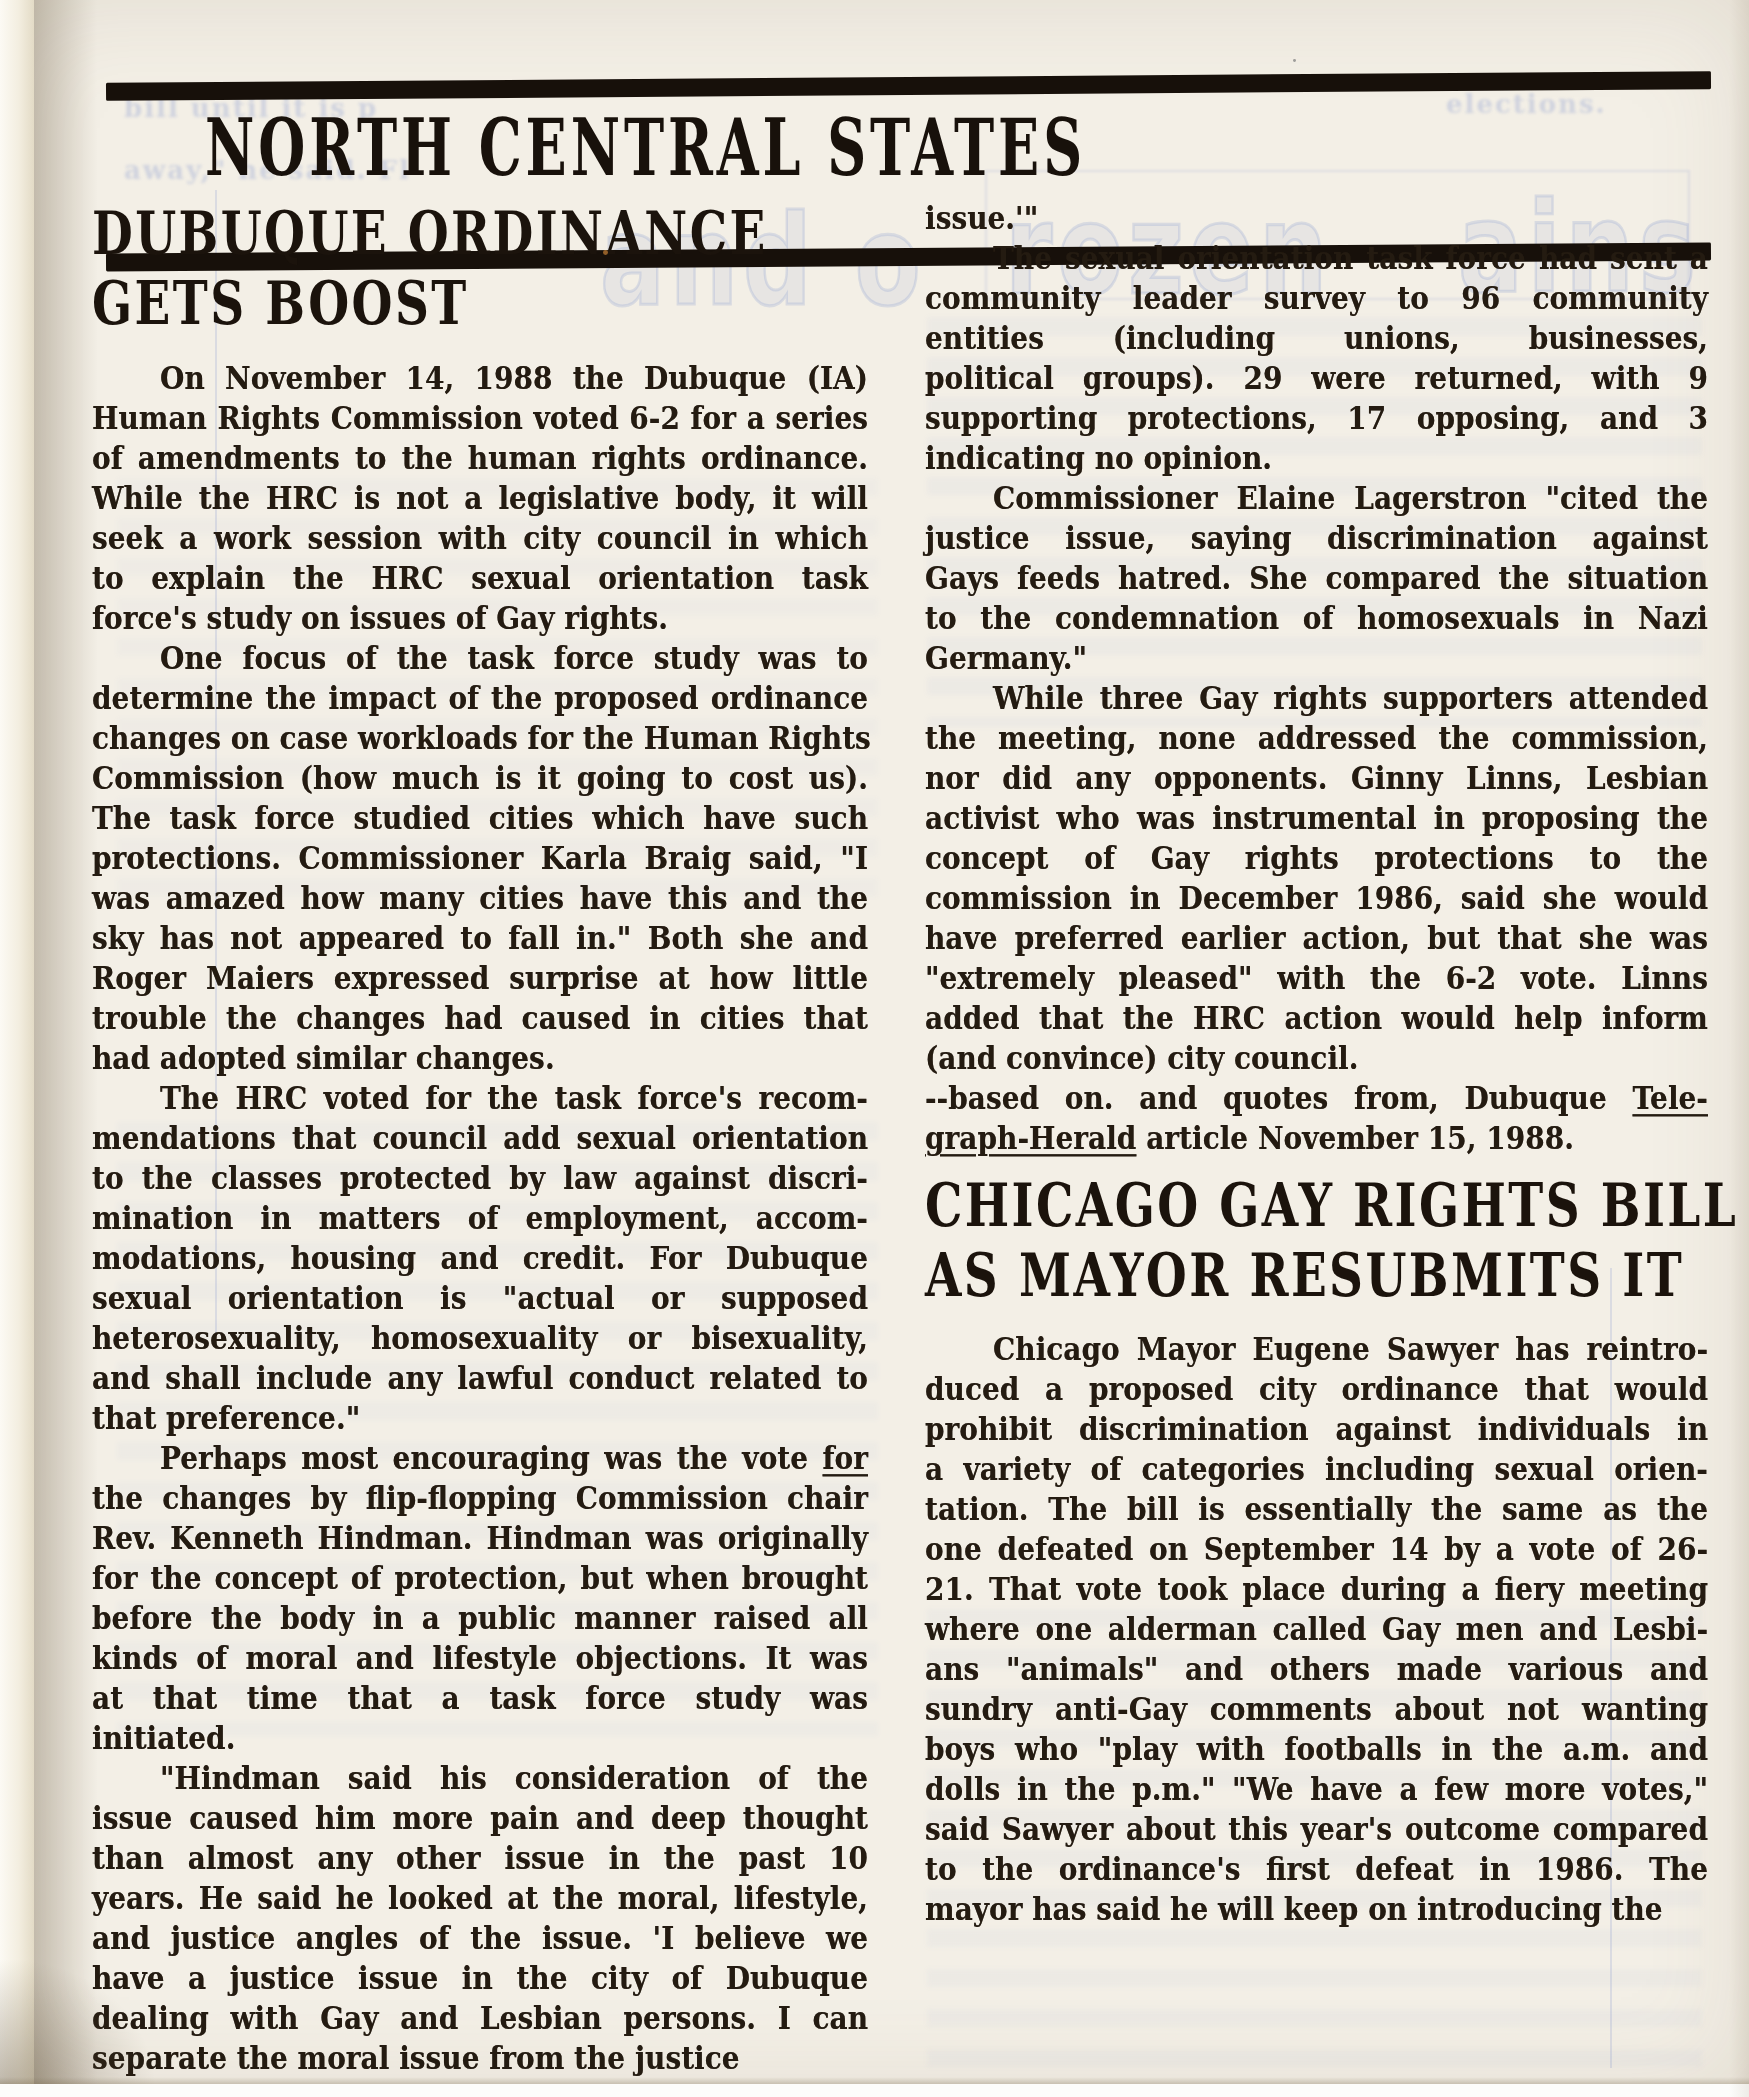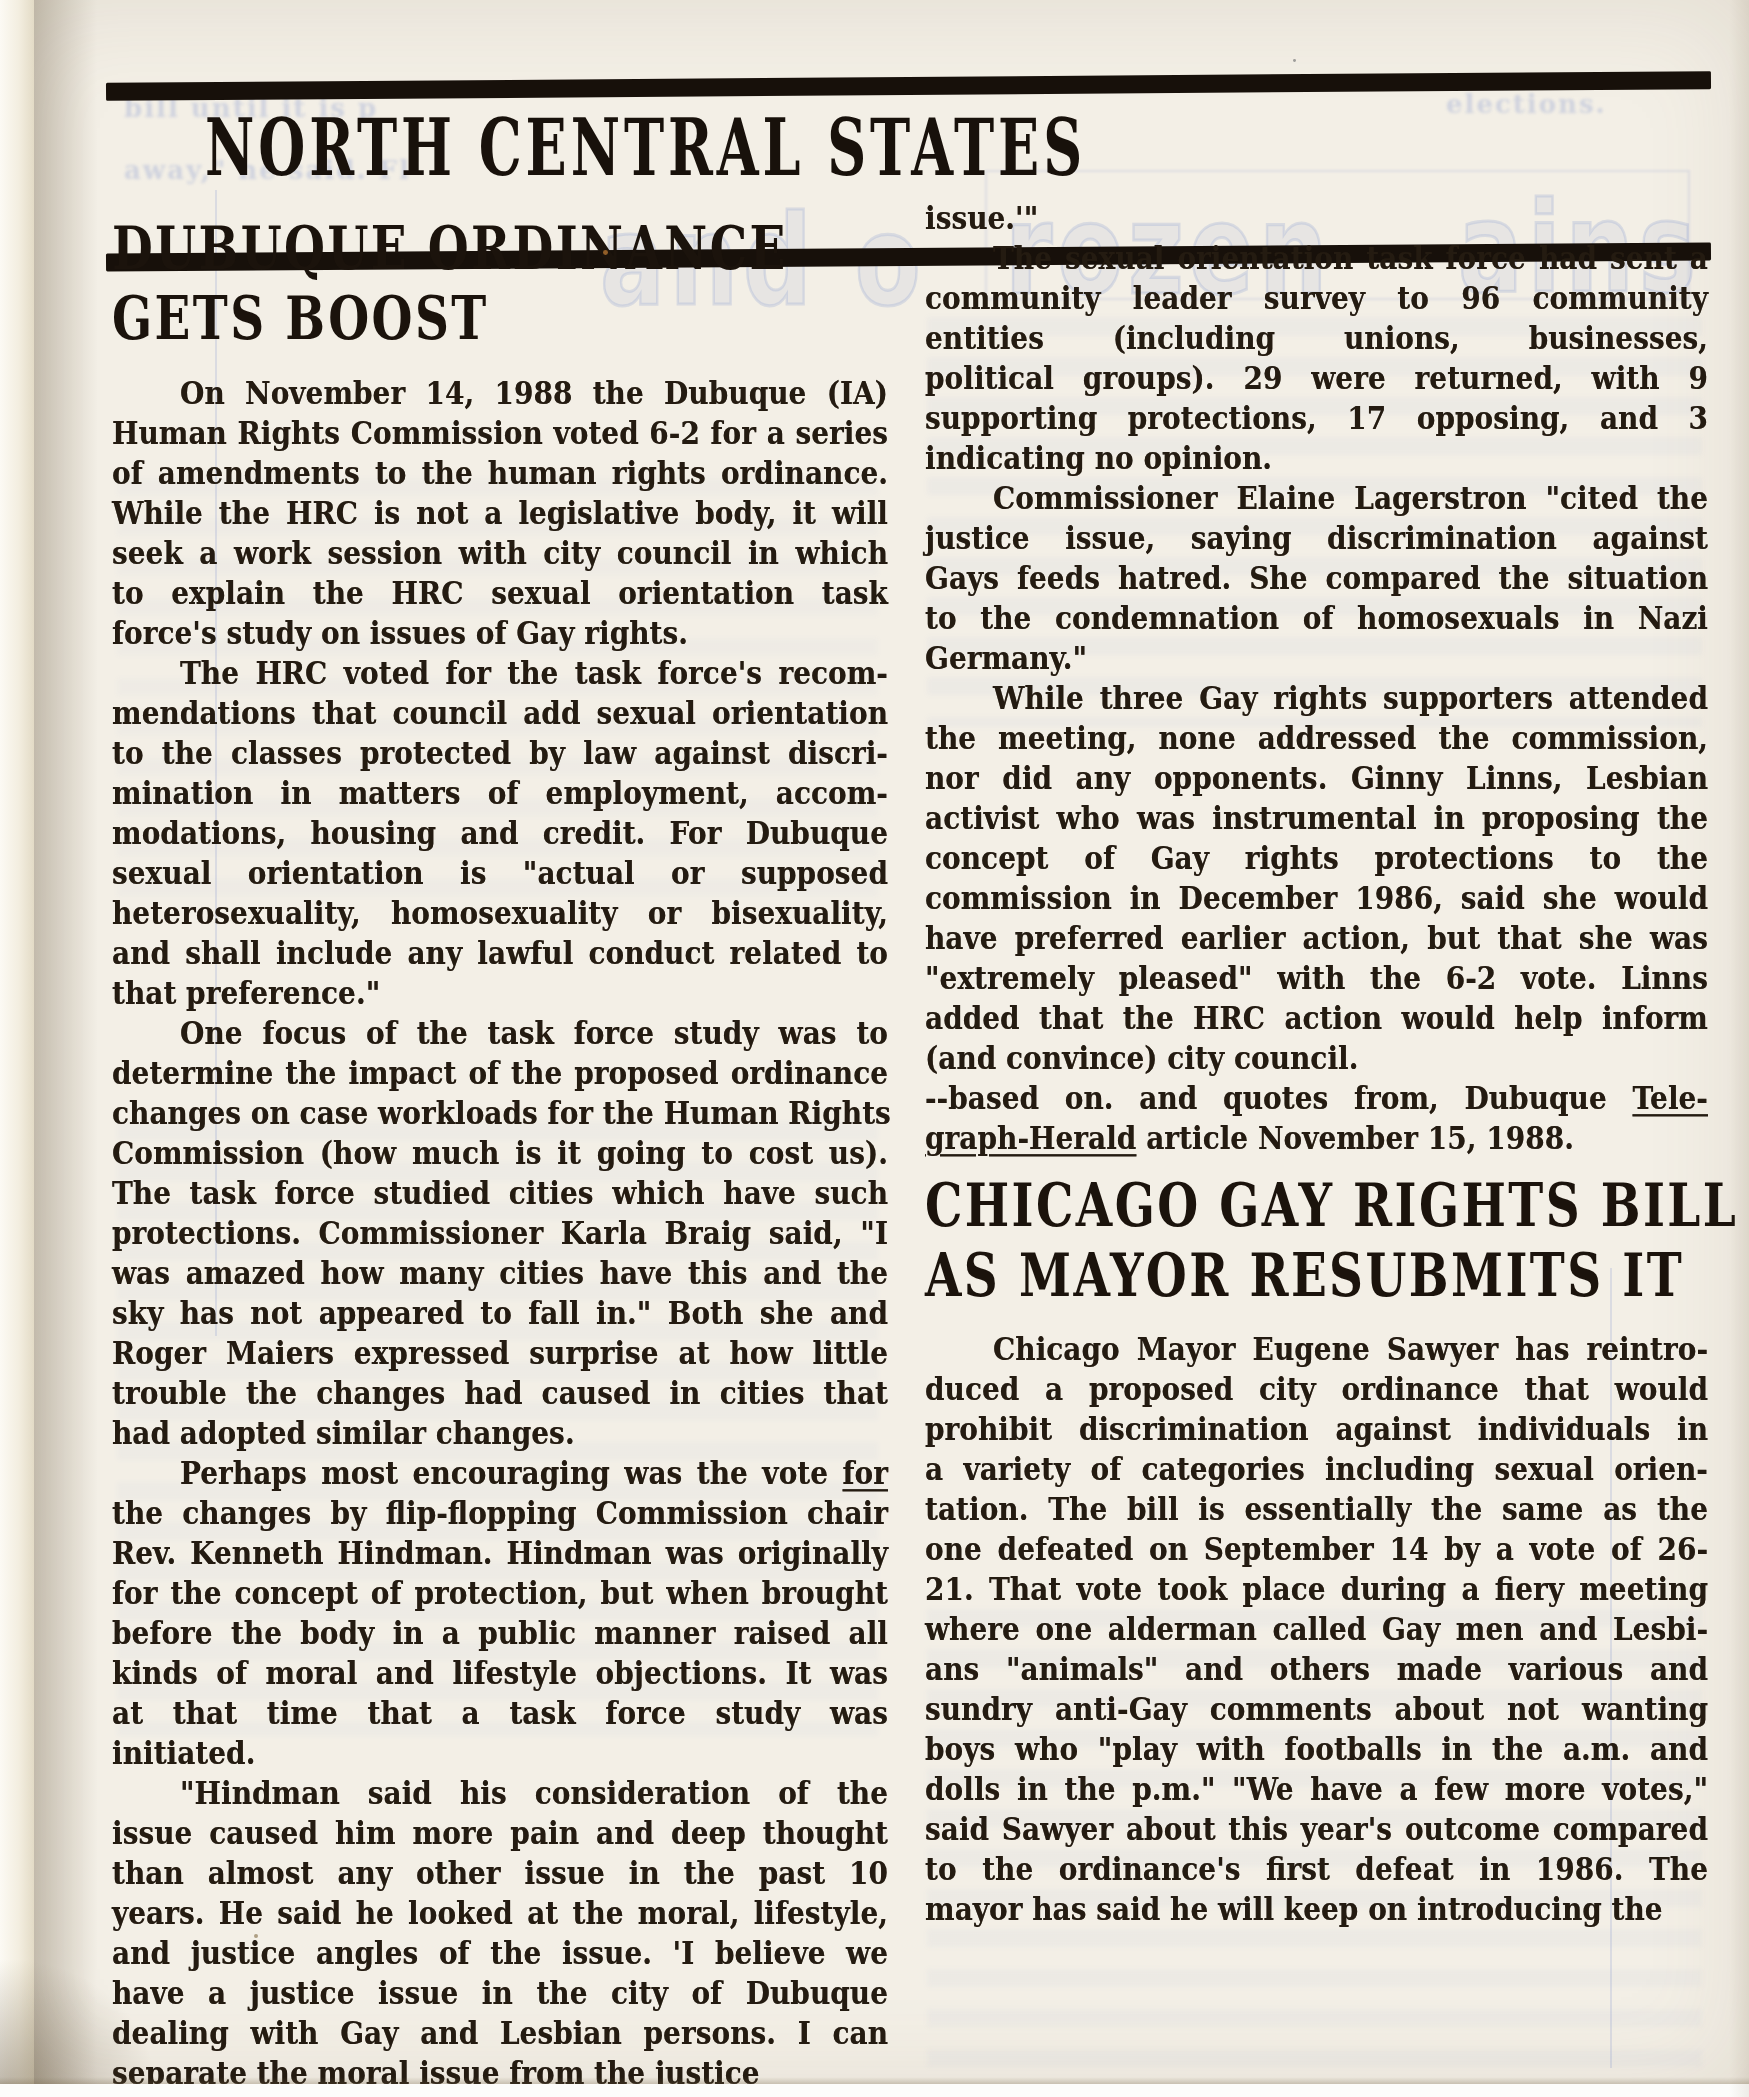--- a/index.html
+++ b/index.html
@@ -38,21 +38,21 @@
   
   .masthead{position:absolute;left:0;top:0;width:100%;z-index:2;}
   .rule{position:absolute;left:106px;width:1605px;height:17.6px;background:#17100a;border-radius:1.5px;}
   .rule-top{top:77px;transform:rotate(-0.42deg);}
   .rule-bottom{top:248px;transform:rotate(-0.40deg);}
   .masthead-title{position:absolute;left:205px;top:101px;width:1502px;margin:0;
     text-align:left;font-weight:700;font-size:54px;letter-spacing:3.9px;color:#18110b;}
   .masthead-title span{display:inline-block;transform:scaleY(1.45);transform-origin:center top;}
   
   .columns{position:absolute;top:199px;z-index:2;color:var(--ink,#241b11);}
-  #col-left{left:112px;width:776px;margin-top:15px;}
+  #col-left{left:92px;width:776px;}
   #col-right{left:925px;width:783px;}
   .col{position:absolute;top:0;}
   .art-head{margin:0 0 19.5px 0;font-weight:700;font-size:47px;color:#1b130c;letter-spacing:2.4px;}
   .art-head .hline{line-height:70px;transform:scaleY(1.28);transform-origin:left center;white-space:nowrap;}
   .art-head.spaced{margin-top:11.7px;}
   .para{margin:0;}
   .line{
     font-size:28px;font-weight:700;line-height:40px;white-space:nowrap;
     text-align:justify;text-align-last:justify;
     transform:scaleY(1.10);transform-origin:50% 55%;
@@ -100,42 +100,42 @@
         <div class="para">
           <div class="line indent">On November 14, 1988 the Dubuque (IA)</div>
           <div class="line">Human Rights Commission voted 6-2 for a series</div>
           <div class="line">of amendments to the human rights ordinance.</div>
           <div class="line">While the HRC is not a legislative body, it will</div>
           <div class="line">seek a work session with city council in which</div>
           <div class="line">to explain the HRC sexual orientation task</div>
           <div class="line last">force's study on issues of Gay rights.</div>
         </div>
         <div class="para">
-          <div class="line indent">The HRC voted for the task force's recom-</div>
-          <div class="line">mendations that council add sexual orientation</div>
-          <div class="line">to the classes protected by law against discri-</div>
-          <div class="line">mination in matters of employment, accom-</div>
-          <div class="line">modations, housing and credit. For Dubuque</div>
-          <div class="line">sexual orientation is "actual or supposed</div>
-          <div class="line">heterosexuality, homosexuality or bisexuality,</div>
-          <div class="line">and shall include any lawful conduct related to</div>
-          <div class="line last">that preference."</div>
-        </div>
-        <div class="para">
           <div class="line indent">One focus of the task force study was to</div>
           <div class="line">determine the impact of the proposed ordinance</div>
           <div class="line">changes on case workloads for the Human Rights</div>
           <div class="line">Commission (how much is it going to cost us).</div>
           <div class="line">The task force studied cities which have such</div>
           <div class="line">protections. Commissioner Karla Braig said, "I</div>
           <div class="line">was amazed how many cities have this and the</div>
           <div class="line">sky has not appeared to fall in." Both she and</div>
           <div class="line">Roger Maiers expressed surprise at how little</div>
           <div class="line">trouble the changes had caused in cities that</div>
           <div class="line last">had adopted similar changes.</div>
+        </div>
+        <div class="para">
+          <div class="line indent">The HRC voted for the task force's recom-</div>
+          <div class="line">mendations that council add sexual orientation</div>
+          <div class="line">to the classes protected by law against discri-</div>
+          <div class="line">mination in matters of employment, accom-</div>
+          <div class="line">modations, housing and credit. For Dubuque</div>
+          <div class="line">sexual orientation is "actual or supposed</div>
+          <div class="line">heterosexuality, homosexuality or bisexuality,</div>
+          <div class="line">and shall include any lawful conduct related to</div>
+          <div class="line last">that preference."</div>
         </div>
         <div class="para">
           <div class="line indent">Perhaps most encouraging was the vote <span class="u">for</span></div>
           <div class="line">the changes by flip-flopping Commission chair</div>
           <div class="line">Rev. Kenneth Hindman. Hindman was originally</div>
           <div class="line">for the concept of protection, but when brought</div>
           <div class="line">before the body in a public manner raised all</div>
           <div class="line">kinds of moral and lifestyle objections. It was</div>
           <div class="line">at that time that a task force study was</div>
           <div class="line last">initiated.</div>

